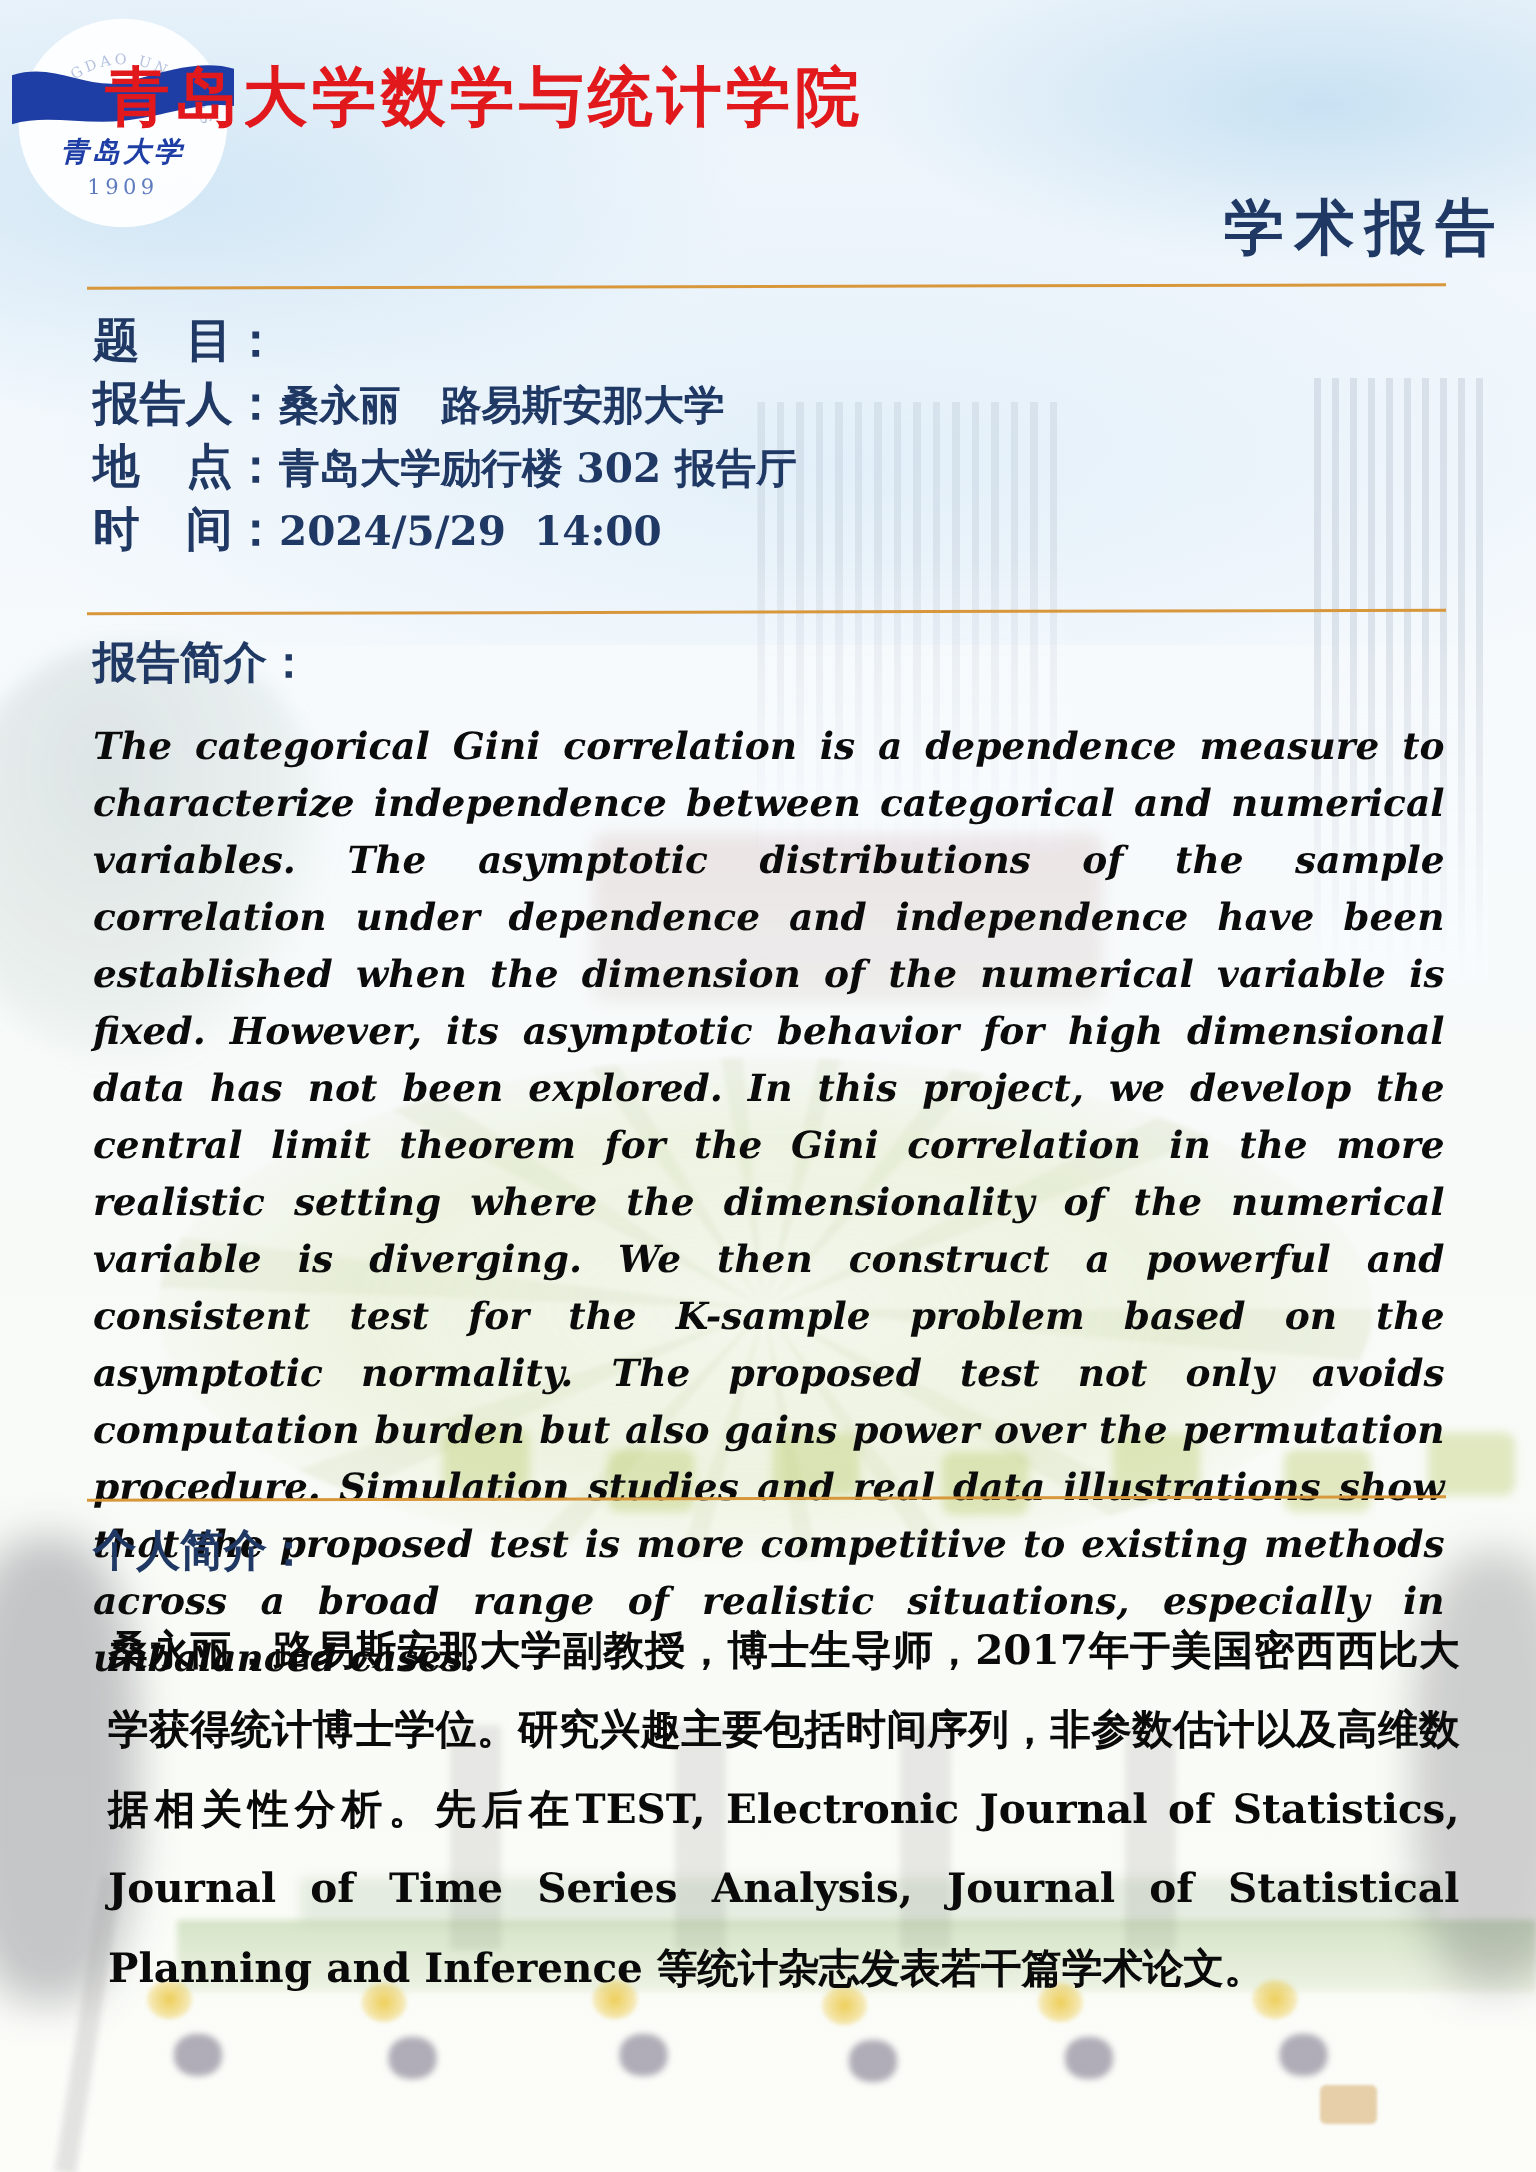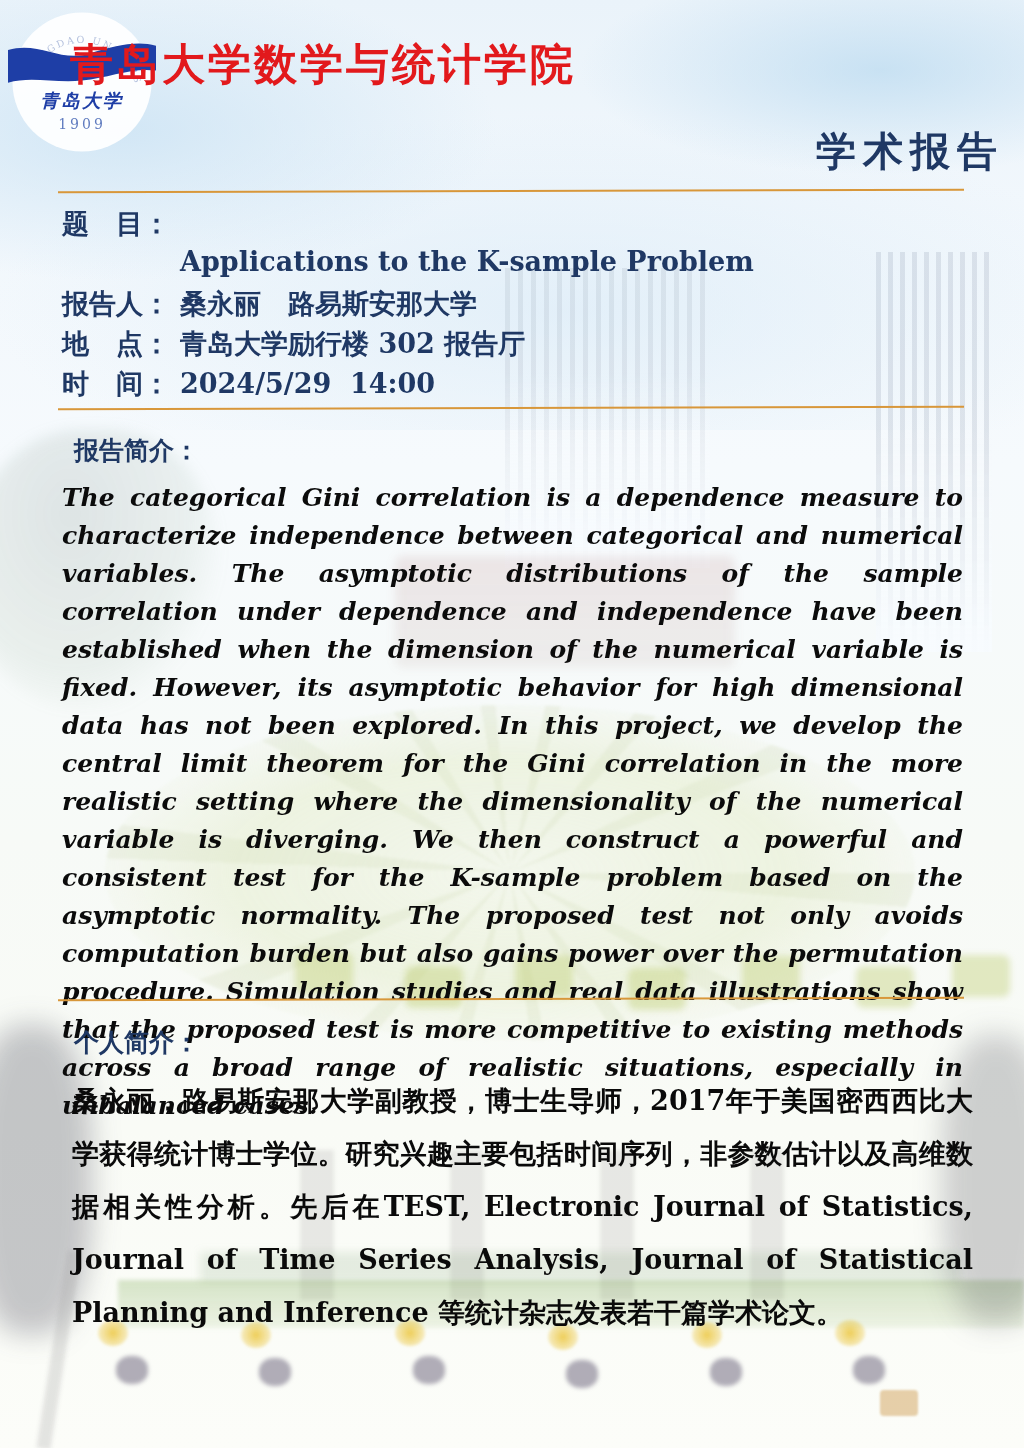--- a/index.html
+++ b/index.html
@@ -65,23 +65,23 @@
   .page-title{position:absolute;left:70px;top:36px;width:934px;margin:0;
     font-size:43px;font-weight:700;color:#e2191c;letter-spacing:3px;}
   .page-subtitle{position:absolute;left:70px;top:124px;width:934px;margin:0;text-align:right;
     font-size:40px;font-weight:700;color:#1f3864;letter-spacing:7px;}
   .rule{position:absolute;left:58px;width:906px;height:0;border-top:2px solid #d8973a;transform:rotate(-0.15deg);}
   .rule-1{top:190px;}
   .rule-2{top:407px;}
   .rule-3{top:998px;}
   .details{position:absolute;left:62px;top:206px;width:902px;}
   .drow{display:flex;align-items:baseline;min-height:40px;}
-  .dlabel{flex:0 0 118px;font-size:27px;font-weight:700;color:#1f3864;white-space:pre;}
+  .dlabel{flex:0 0 118px;font-size:31px;font-weight:700;color:#1f3864;white-space:pre;}
   .dvalue{font-size:27px;font-weight:700;color:#1f3864;white-space:pre-wrap;}
-  .section-heading{position:absolute;left:62px;margin:12px;font-size:25px;font-weight:700;color:#1f3864;}
+  .section-heading{position:absolute;left:62px;margin:0;font-size:29px;font-weight:700;color:#1f3864;}
   .abstract-heading{top:422px;}
   .abstract-body{position:absolute;left:62px;top:479px;width:901px;margin:0;
     font-size:25px;font-weight:700;color:#0b0b0b;line-height:38px;text-align:justify;font-style:italic;}
   .bio-heading{top:1014px;}
   .bio-body{position:absolute;left:62px;top:1064px;width:901px;margin:10px;
     font-size:27px;font-weight:600;color:#0a0a0a;line-height:53px;text-align:justify;}
 </style>
 </head>
 <body>
 
@@ -132,24 +132,20 @@
     <h1 class="page-title">青岛大学数学与统计学院</h1>
     <h2 class="page-subtitle">学术报告</h2>
 
     <div class="rule rule-1"></div>
 
     <div class="details">
       <div class="drow">
         <span class="dlabel">题　目：</span>
       </div>
       <div class="drow">
-        <span class="dlabel"></span>
-        <span class="dvalue">Applications to the K-sample Problem</span>
-      </div>
-      <div class="drow">
         <span class="dlabel">报告人：</span>
         <span class="dvalue">桑永丽　路易斯安那大学</span>
       </div>
       <div class="drow">
         <span class="dlabel">地　点：</span>
         <span class="dvalue">青岛大学励行楼 302 报告厅</span>
       </div>
       <div class="drow">
         <span class="dlabel">时　间：</span>
         <span class="dvalue">2024/5/29  14:00</span>

